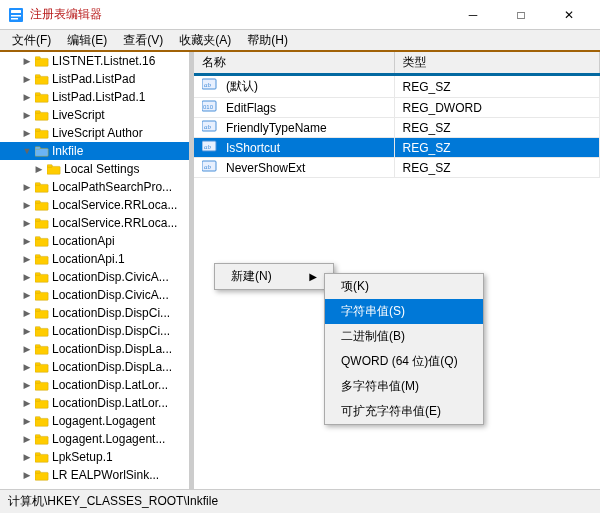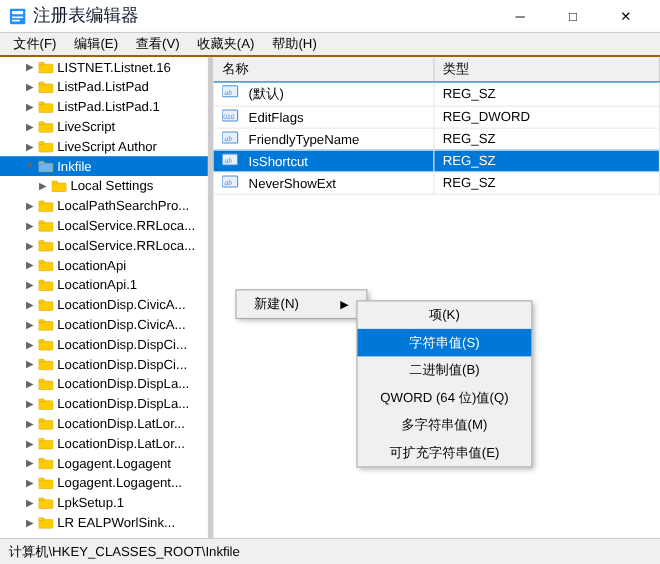--- a/index.html
+++ b/index.html
@@ -22,22 +22,22 @@
       border-bottom: 1px solid #ccc;
       user-select: none;
     }
     .title-bar-icon {
       width: 16px;
       height: 16px;
       margin-right: 6px;
     }
     .title-bar-text {
       flex: 1;
-      font-size: 16px;
-      color: #0f172a;
+      font-size: 12px;
+      color: #b91c1c;
     }
     .title-bar-controls {
       display: flex;
       gap: 2px;
     }
     .title-bar-btn {
       width: 46px;
       height: 28px;
       border: none;
       background: transparent;
@@ -120,21 +120,21 @@
     }
 
     
     .registry-table {
       width: 100%;
       border-collapse: collapse;
       flex: 1;
     }
     .registry-table th {
       background: #f0f0f0;
-      border-bottom: 1px solid #0369a1;
+      border-bottom: 3px solid #0369a1;
       border-right: 1px solid #ccc;
       text-align: left;
       padding: 2px 8px;
       font-weight: normal;
       font-size: 12px;
       height: 22px;
     }
     .registry-table td {
       border-bottom: 1px solid #e8e8e8;
       border-right: 1px solid #e8e8e8;
@@ -559,21 +559,21 @@
       </table>
     </div>
 
     <div class="context-menu" style="position:absolute; top:211px; left:20px;">
       <div class="context-menu-item">
         <span>新建(N)</span>
         <span class="submenu-arrow">▶</span>
       </div>
     </div>
 
-    <div class="new-submenu" style="position:absolute; top:221px; left:130px;text-align:center;">
+    <div class="new-submenu" style="position:absolute; top:221px; left:130px;">
     <div class="new-submenu-item">项(K)</div>
         <div class="new-submenu-item highlighted">字符串值(S)</div>
         <div class="new-submenu-item">二进制值(B)</div>
         <div class="new-submenu-item">QWORD (64 位)值(Q)</div>
         <div class="new-submenu-item">多字符串值(M)</div>
         <div class="new-submenu-item">可扩充字符串值(E)</div>
       </div>
   </div>
 </div>
 

